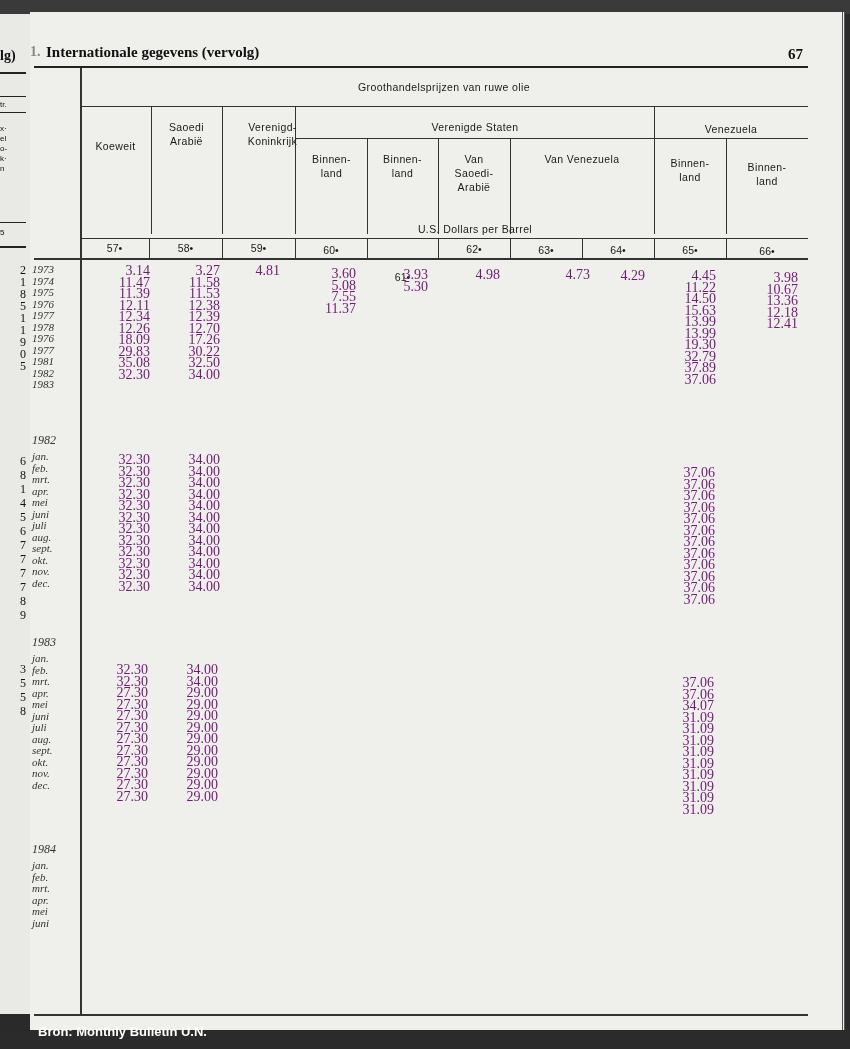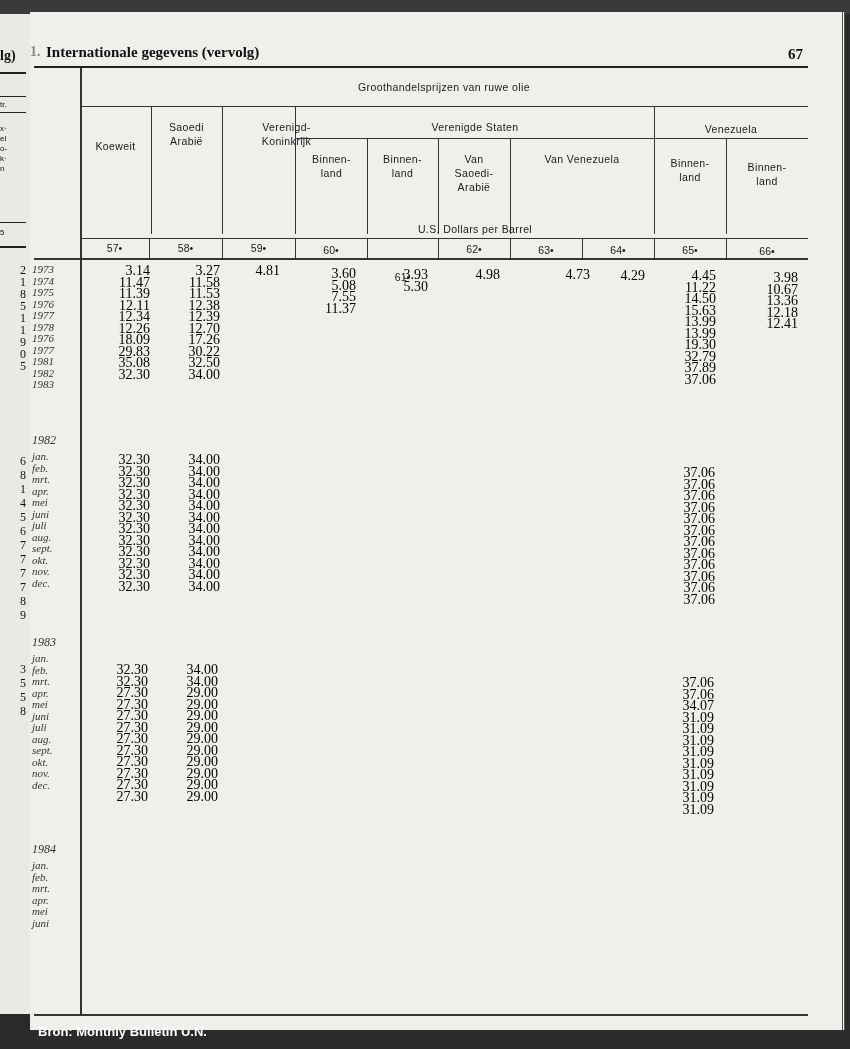--- a/index.html
+++ b/index.html
@@ -36,21 +36,21 @@
   .stub-divider { position: absolute; left: 46px; top: 0; height: 948px; border-left: 2px solid #333; }
   .table-bottom { position: absolute; left: 4px; top: 1002px; width: 774px; border-top: 2px solid #333; }
 
   .hdr { position: absolute; font-family: "Liberation Sans", sans-serif; font-size: 10.5px; color: #1a1a1a; text-align: center; line-height: 14px; letter-spacing: 0.4px; }
   .hline { position: absolute; border-top: 1.5px solid #333; }
   .vline { position: absolute; border-left: 1.5px solid #333; }
 
   .code { position: absolute; font-family: "Liberation Sans", sans-serif; font-size: 10.5px; color: #1a1a1a; text-align: center; }
 
   .stub { position: absolute; left: 2px; font-style: italic; font-size: 11px; color: #333; line-height: 11.5px; }
-  .col { position: absolute; text-align: right; font-size: 14px; line-height: 11.5px; color: #000000; }
+  .col { position: absolute; text-align: right; font-size: 14px; line-height: 11.5px; color: #701a75; }
   .col div { height: 11.5px; }
 
   .source { position: absolute; left: 38px; top: 1024px; font-family: "Liberation Sans", sans-serif; font-weight: bold; font-size: 13px; color: #ffffff; }
 </style>
 </head>
 <body>
 
 <div class="top-edge"></div>
 
 <div class="prev-page">
@@ -120,21 +120,21 @@
 
     <div class="hdr" style="left:262px;top:52px;width:358px;">Verenigde Staten</div>
     <div class="hdr" style="left:620px;top:54px;width:154px;">Venezuela</div>
     <div class="hline" style="left:261px;top:70px;width:513px;"></div>
 
     <div class="hdr" style="left:46px;top:52px;width:71px;margin-top:19px;">Koeweit</div>
     <div class="hdr" style="left:117px;top:52px;width:71px;">
       <div>Saoedi</div>
       <div>Arabië</div>
     </div>
-    <div class="hdr" style="left:190px;top:52px;width:73px;padding-left:26px;">
+    <div class="hdr" style="left:176px;top:52px;width:73px;padding-left:26px;">
       <div>Verenigd-</div>
       <div>Koninkrijk</div>
     </div>
     <div class="hdr" style="left:262px;top:84px;width:71px;">
       <div>Binnen-</div>
       <div>land</div>
     </div>
     <div class="hdr" style="left:333px;top:84px;width:71px;">
       <div>Binnen-</div>
       <div>land</div>

